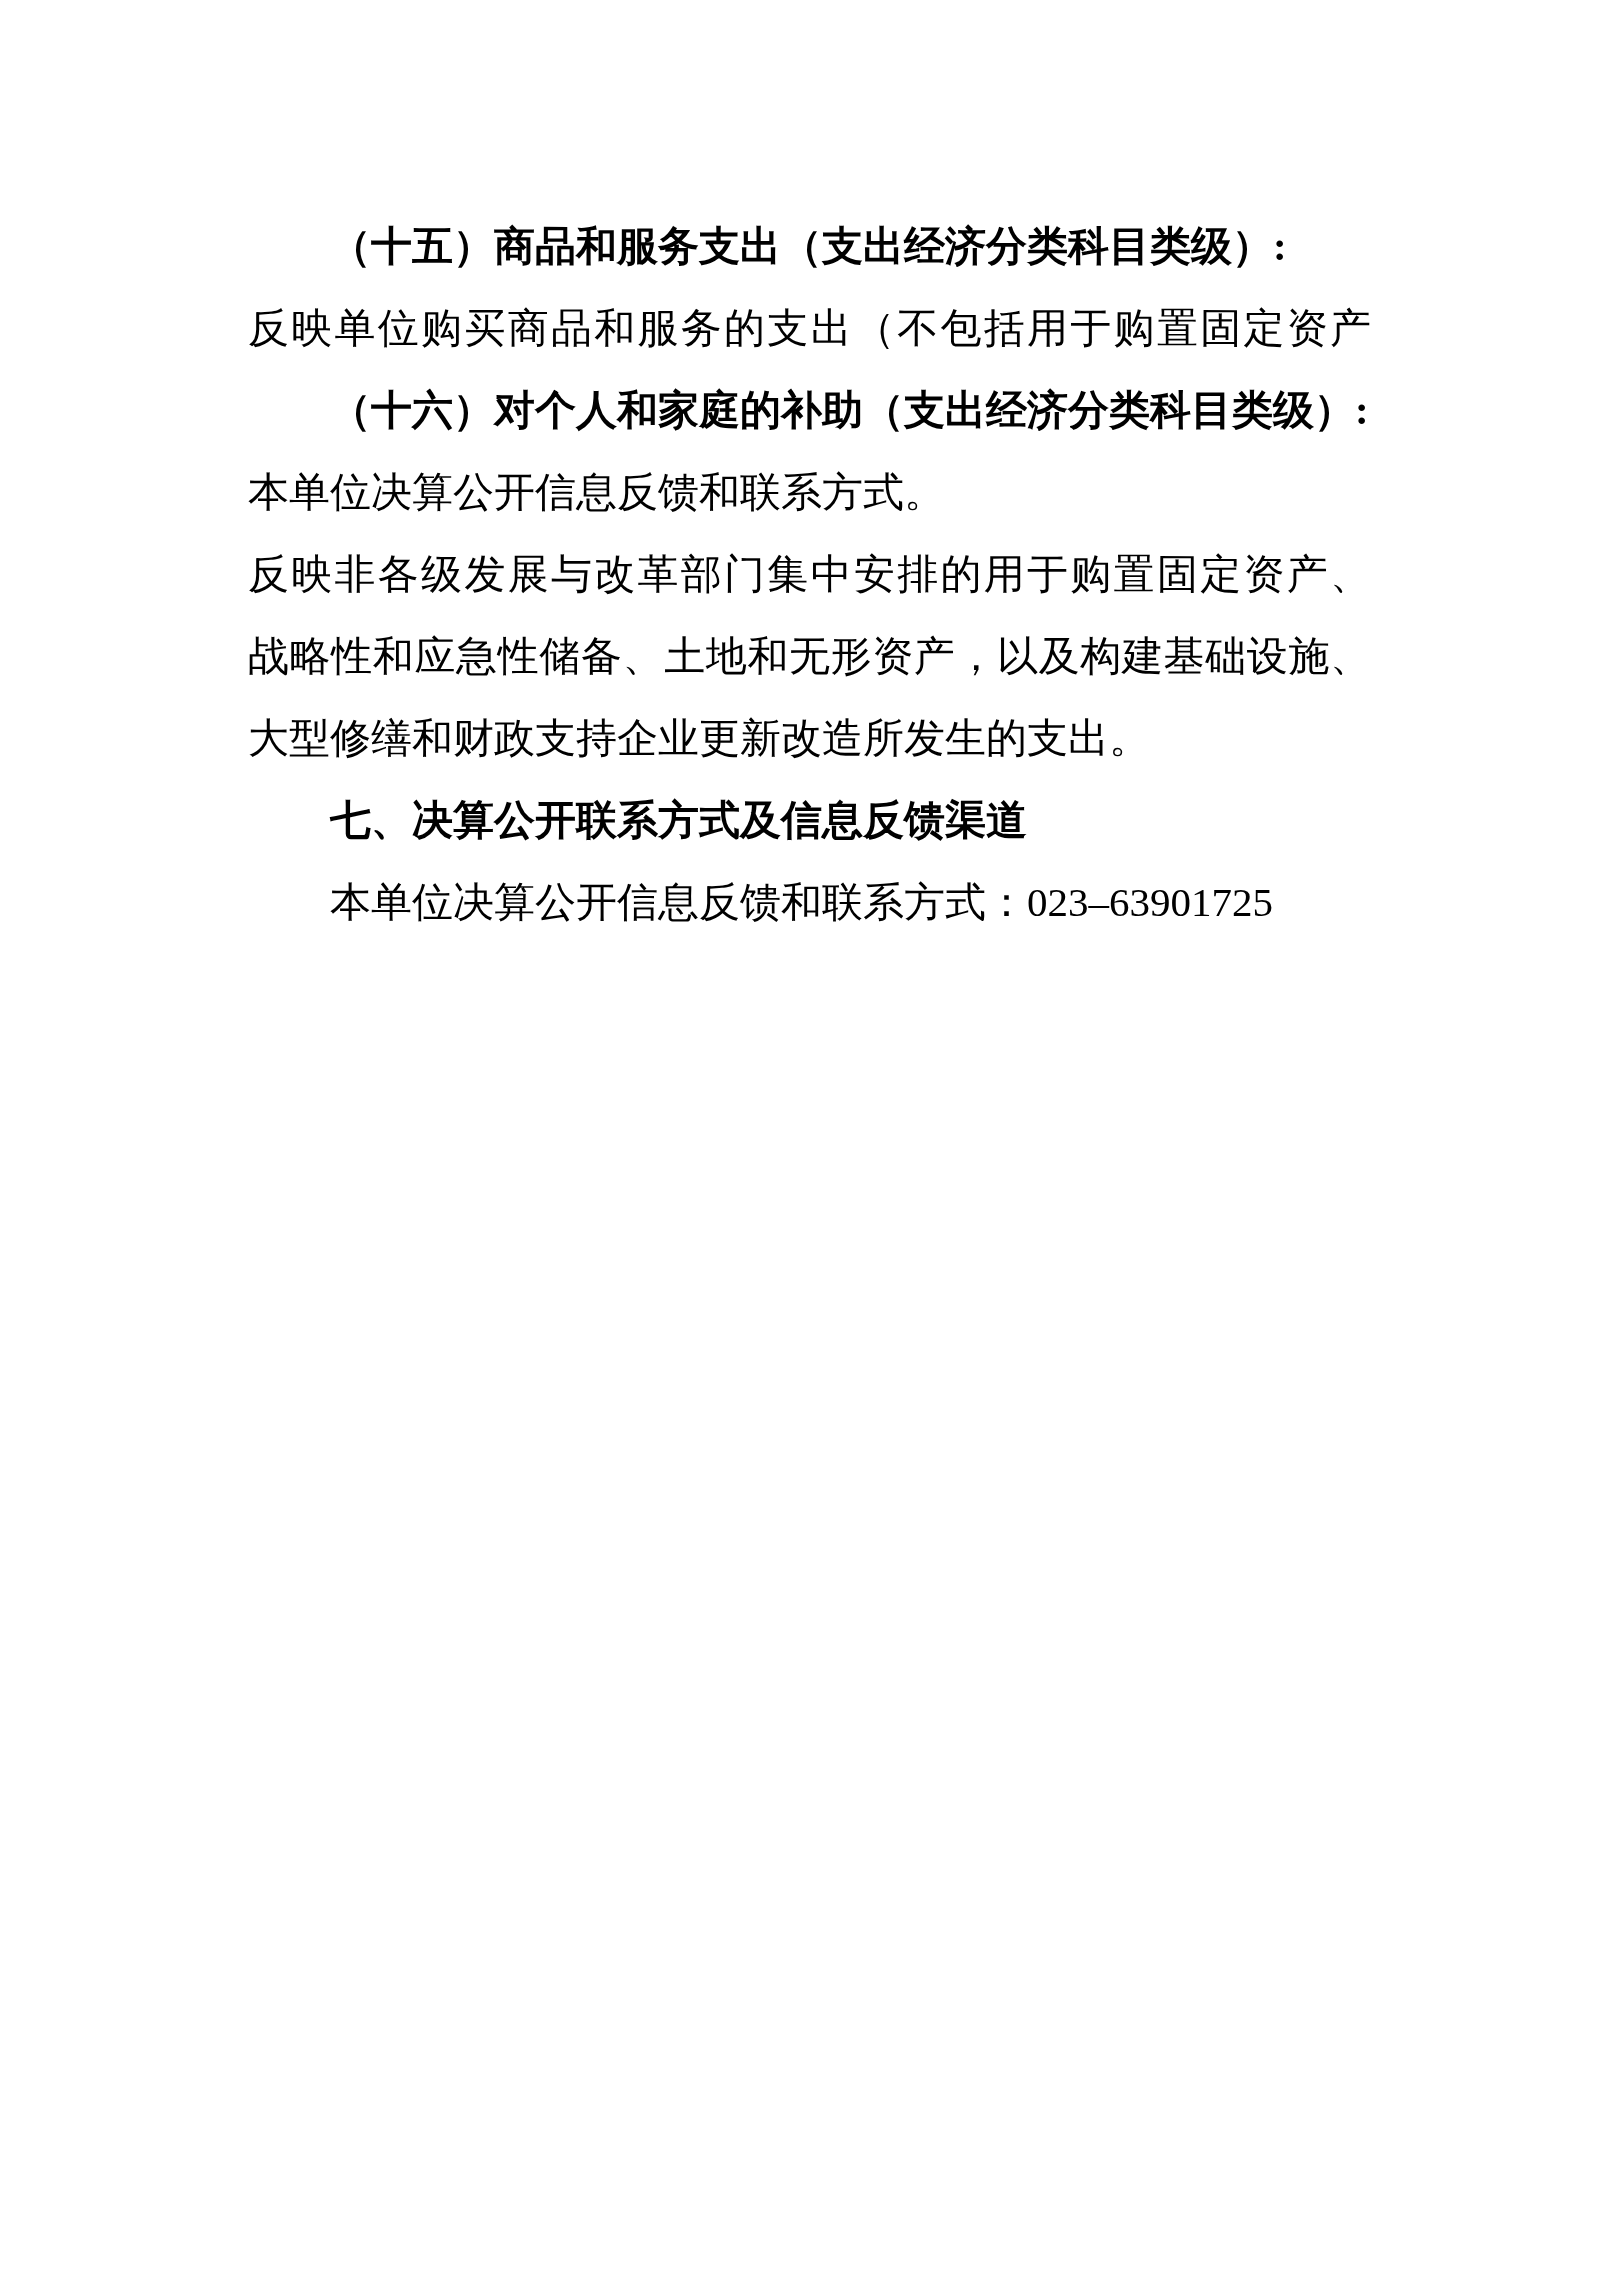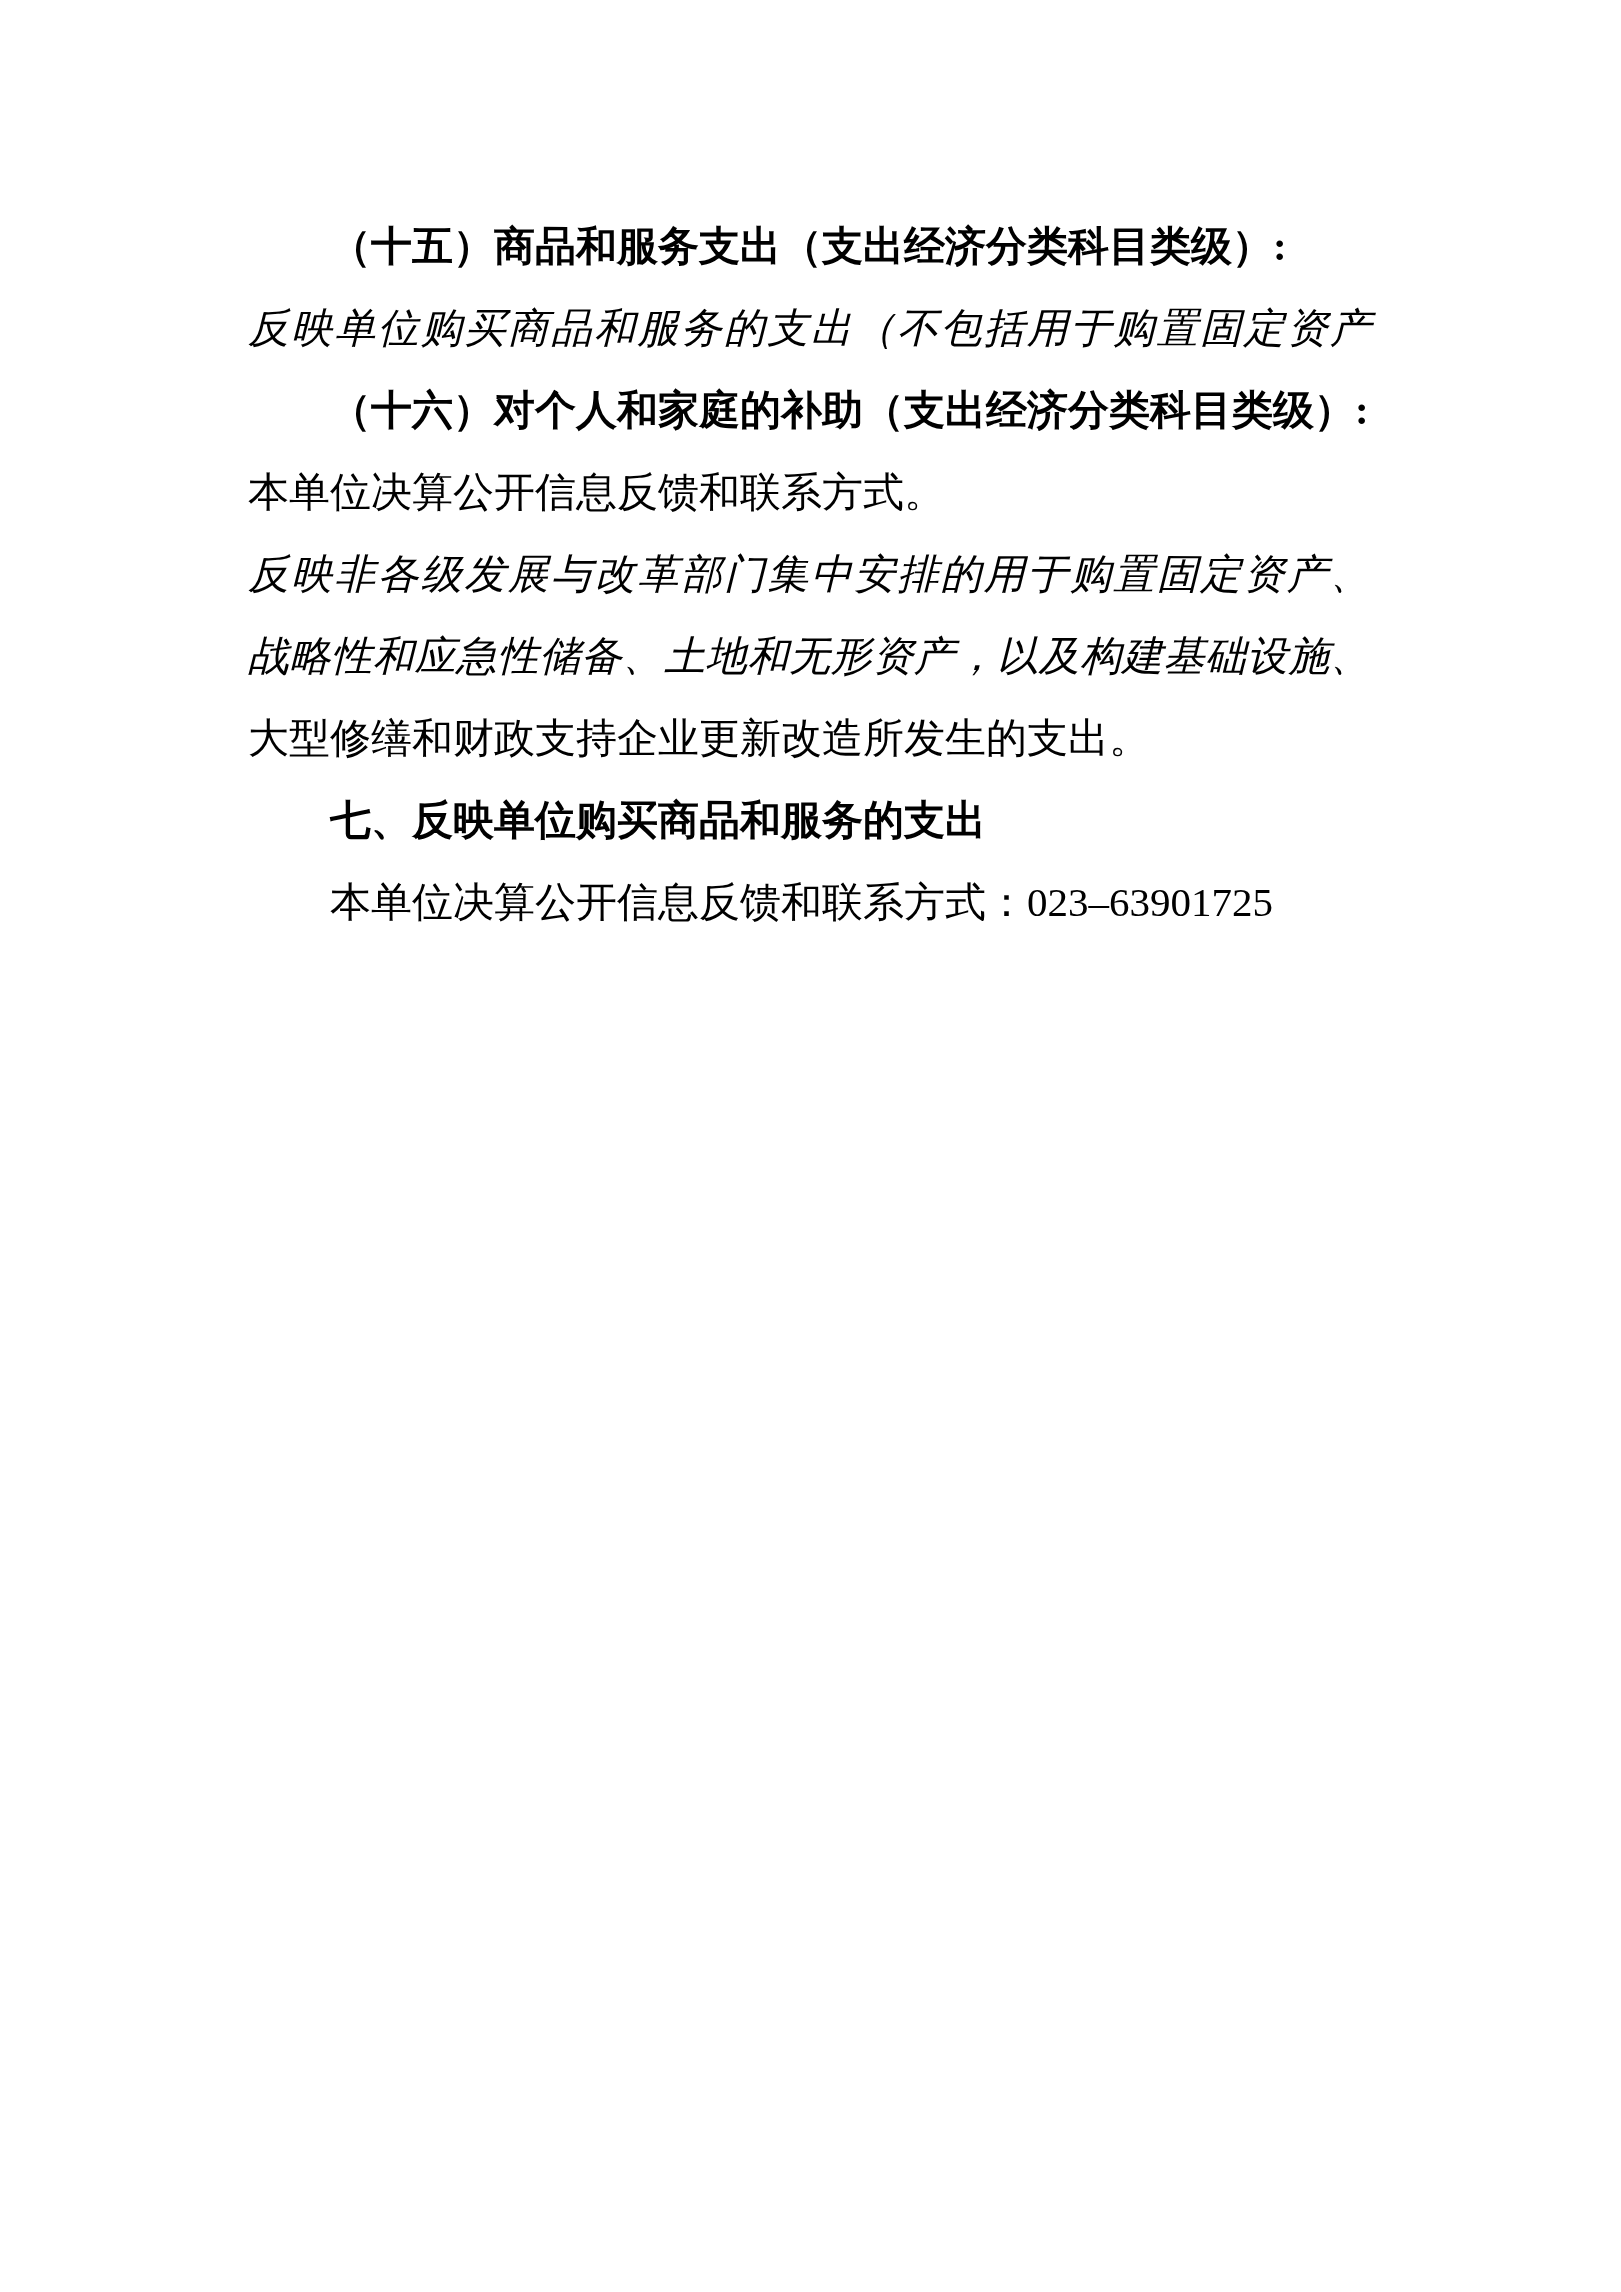--- a/index.html
+++ b/index.html
@@ -28,21 +28,20 @@
   .line {
     height: 82px;
     white-space: nowrap;
   }
   
   .line.j {
     white-space: normal;
     text-align: justify;
     text-align-last: justify;
     text-justify: inter-character;
-    font-style: italic;
   }
   
   .line.h {
     font-weight: bold;
     text-indent: 2em;
   }
   
   .line.ind {
     text-indent: 2em;
   }
@@ -56,19 +55,19 @@
     <div class="line h">（十五）商品和服务支出（支出经济分类科目类级）:</div>
     <div class="line j">反映单位购买商品和服务的支出（不包括用于购置固定资产</div>
 
     <div class="line h">（十六）对个人和家庭的补助（支出经济分类科目类级）:</div>
     <div class="line">本单位决算公开信息反馈和联系方式。</div>
 
     <div class="line j">反映非各级发展与改革部门集中安排的用于购置固定资产、</div>
     <div class="line j">战略性和应急性储备、土地和无形资产，以及构建基础设施、</div>
     <div class="line">大型修缮和财政支持企业更新改造所发生的支出。</div>
 
-    <div class="line h">七、反映单位购买商品和服务的支出</div>
+    <div class="line h">七、决算公开联系方式及信息反馈渠道</div>
 
     <div class="line ind">本单位决算公开信息反馈和联系方式：023–63901725</div>
 
   </div>
 </div>
 
 
 </body></html>

